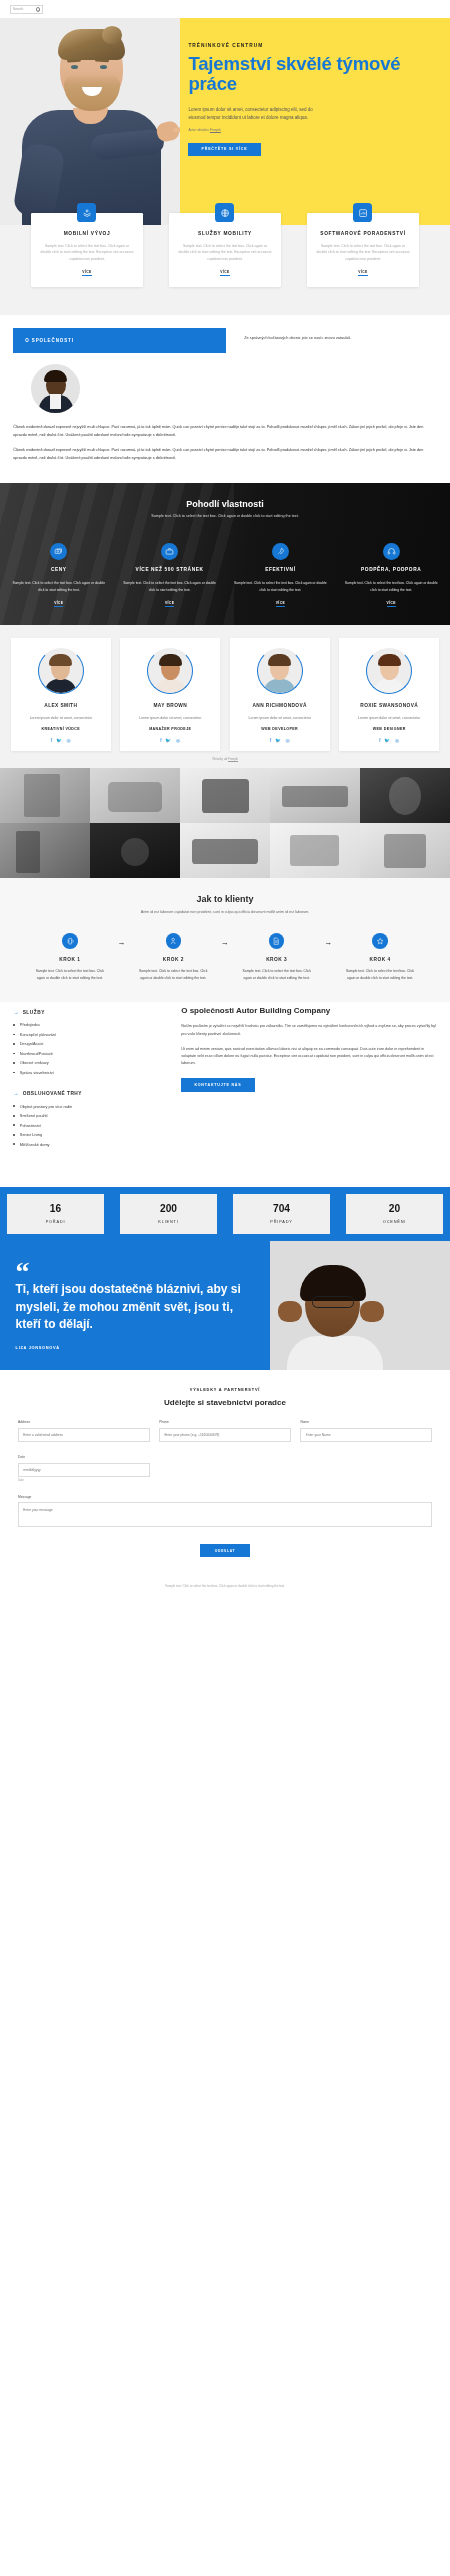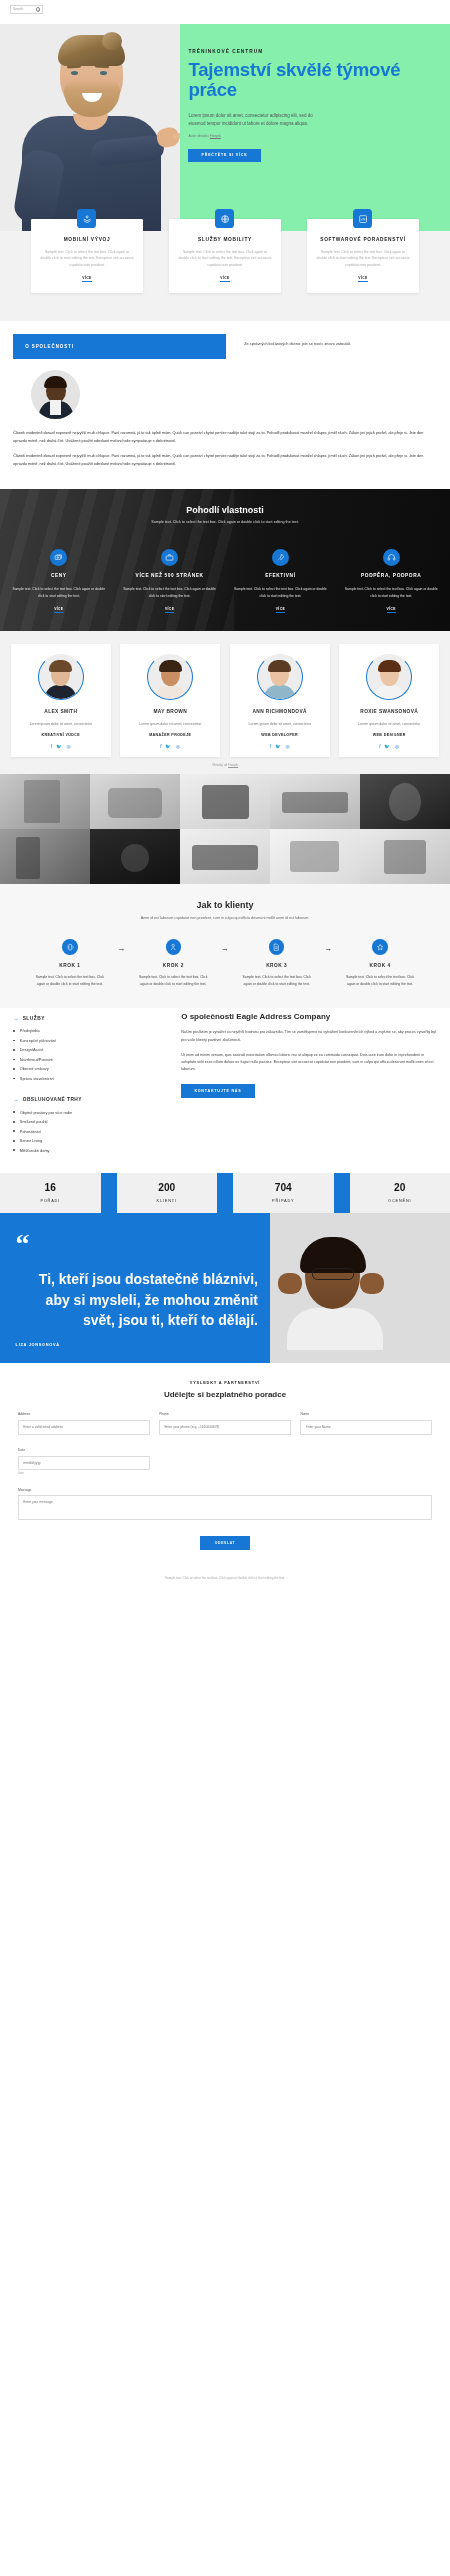--- a/index.html
+++ b/index.html
@@ -15,21 +15,21 @@
   .search-box {
     width:33px; height:9px; border:0.6px solid #d8d8d8; background:#fff;
     display:flex; align-items:center; justify-content:space-between;
     padding:0 2.4px; font-size:3.3px; color:#9a9a9a;
   }
   .search-ico { width:3.6px; height:3.6px; position:relative; }
   .search-ico:before{content:"";position:absolute;width:2.4px;height:2.4px;border:0.5px solid #8a8a8a;border-radius:50%;top:0;left:0;}
   .search-ico:after{content:"";position:absolute;width:1.2px;height:0.5px;background:#8a8a8a;transform:rotate(45deg);top:2.6px;left:2.2px;}
 
   
-  .hero { position:relative; background:#86efac; height:207px; display:flex;margin-top:6px; }
+  .hero { position:relative; background:#fde047; height:207px; display:flex; }
   .hero-img {
     width:180px; height:207px; position:relative; overflow:hidden; background:#ececec;
   }
   .man {
     position:absolute; left:18px; top:13.2px; width:144px; height:194px;
   }
   .man .head {
     position:absolute;left:42px;top:0;width:63px;height:75px;border-radius:48% 48% 45% 45%;
     background:linear-gradient(180deg,#e9c3a2 0%,#e0b08c 60%,#d7a07c 100%);
   }
@@ -204,30 +204,30 @@
   .svc-head .ar { color:#1678d4; font-size:5.4px; }
   .svc ul { list-style:none; margin-top:7.2px; }
   .svc li { font-size:3.9px; color:#3d3d3d; margin-bottom:4.5px; padding-left:6.6px; position:relative; }
   .svc li:before{content:"";position:absolute;left:0;top:1.8px;width:1.6px;height:1.6px;border-radius:50%;background:#4a4a4a;}
   .svc-left .block2 { margin-top:15.6px; }
   .svc-right { flex:1; padding-left:18px; }
   .svc-right h2 { font-size:8px; font-weight:bold; line-height:1.25; }
   .svc-right p { font-size:3.7px; line-height:1.95; color:#444; margin-top:7.8px; }
 
   
-  .stats { display:flex; gap:16px; background:#1678d4; padding:0; }
+  .stats { display:flex; gap:16px; background:#1678d4; padding:7px;margin-top:20px; }
   .stat { flex:1; background:#f0f0f0; text-align:center; padding:9.6px 0 10.2px; }
   .stat .num { font-size:10.2px; font-weight:bold; color:#141414; }
   .stat .lbl { font-size:3.9px; letter-spacing:0.8px; color:#2c2c2c; margin-top:4.8px; }
 
   
   .quote { background:#1678d4; display:flex; color:#fff; min-height:129px; }
   .quote-l { width:270px; padding:20.4px 12px 15.6px 15.6px; }
   .qmark { font-size:28px; line-height:.7; font-weight:bold; font-family:"Liberation Serif",serif; }
-  .quote-txt { font-size:14px; line-height:1.45; font-weight:bold; margin-top:16px;text-align:right; }
+  .quote-txt { font-size:12px; line-height:1.45; font-weight:bold; margin-top:0; }
   .quote-by { font-size:3.9px; font-weight:bold; letter-spacing:0.7px; margin-top:12px; }
   .quote-r { flex:1; position:relative; overflow:hidden; background:#dcdcdc; }
   .qw-head{position:absolute;left:35px;top:31px;width:55px;height:65px;border-radius:50%;background:linear-gradient(180deg,#8a5a34,#6c4526);}
   .qw-hair{position:absolute;left:30px;top:24px;width:66px;height:36px;border-radius:34px 34px 7.2px 7.2px;background:#1a1009;}
   .qw-glass{position:absolute;left:42px;top:55px;width:42px;height:12px;border:1.2px solid #1f1f1f;border-radius:5.4px;}
   .qw-body{position:absolute;left:17px;top:95px;width:96px;height:42px;border-radius:30px 30px 0 0;background:#efefef;}
   .qw-handL{position:absolute;left:8.4px;top:60px;width:24px;height:20.4px;border-radius:9.6px;background:#8a5a34;}
   .qw-handR{position:absolute;left:90px;top:60px;width:24px;height:20.4px;border-radius:9.6px;background:#8a5a34;}
 
   
@@ -584,21 +584,21 @@
         <ul>
           <li>Obytné prostory pro více rodin</li>
           <li>Smíšené použití</li>
           <li>Pohostinství</li>
           <li>Senior Living</li>
           <li>Měšťanské domy</li>
         </ul>
       </div>
     </div>
     <div class="svc-right">
-      <h2>O společnosti Eagle Address Company</h2>
+      <h2>O společnosti Autor Building Company</h2>
       <p>Naším posláním je vytvářet co největší hodnotu pro zákazníka. Tím se zaměřujeme na vytváření konkurenčních výhod a zvyšme se, aby proces vytvořily byl pro vaše klienty pozitivní zkušeností.</p>
       <p>Ut enim ad minim veniam, quis nostrud exercitation ullamco laboris nisi ut aliquip ex ea commodo consequat. Duis aute irure dolor in reprehenderit in voluptate velit esse cillum dolore eu fugiat nulla pariatur. Excepteur sint occaecat cupidatat non proident, sunt in culpa qui officia deserunt mollit anim id est laborum.</p>
       <button class="btn-primary">KONTAKTUJTE NÁS</button>
     </div>
   </div>
 
   <div class="stats">
     <div class="stat">
       <div class="num">16</div>
       <div class="lbl">POŘADÍ</div>
@@ -628,21 +628,21 @@
       <div class="qw-handL"></div>
         <div class="qw-handR"></div>
       <div class="qw-head"></div>
         <div class="qw-hair"></div>
         <div class="qw-glass"></div>
     </div>
   </div>
 
   <div class="contact">
     <div class="kick">VÝSLEDKY A PARTNERSTVÍ</div>
-    <h2>Udělejte si bezplatného poradce</h2>
+    <h2>Udělejte si stavebnictví poradce</h2>
     <div class="frow">
       <div class="fld">
         <label>Address</label>
         <input type="text" placeholder="Enter a valid email address" style="">
       </div>
       <div class="fld">
         <label>Phone</label>
         <input type="text" placeholder="Enter your phone (e.g. +1610000678)" style="">
       </div>
       <div class="fld">

